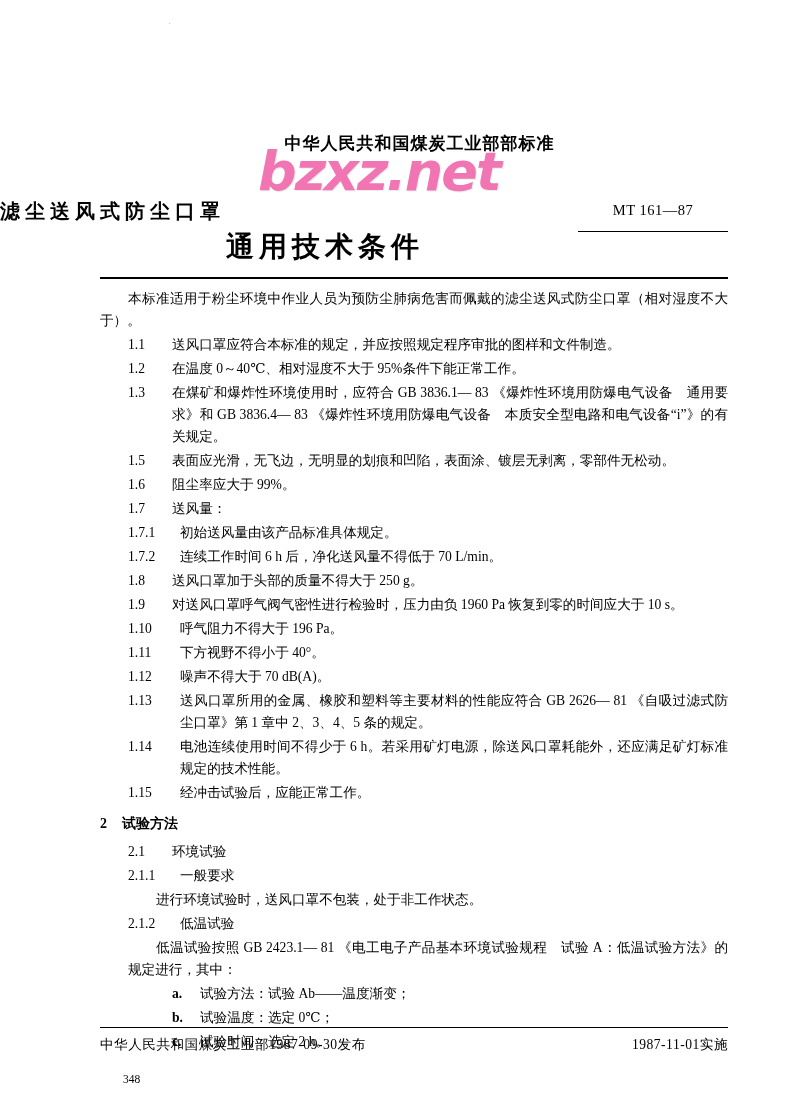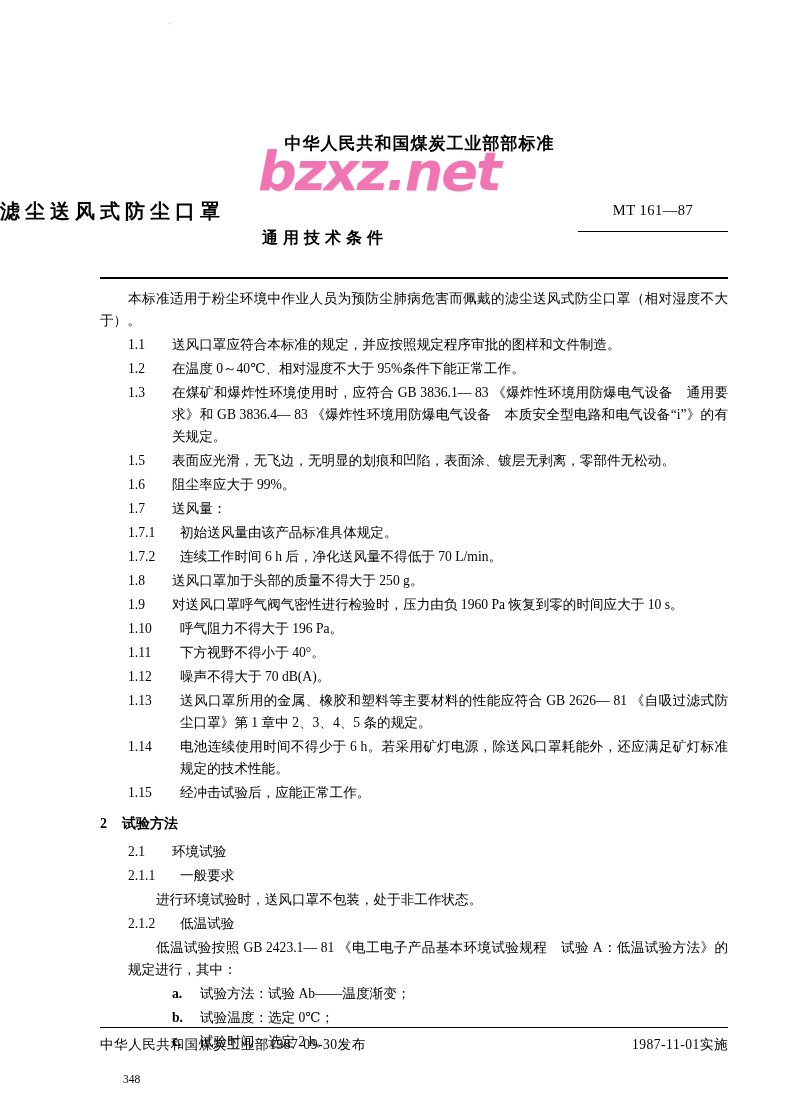--- a/index.html
+++ b/index.html
@@ -71,21 +71,21 @@
     font-size: 20px;
     font-weight: bold;
     letter-spacing: 5px;
     padding-right: 150px;
   }
   .title2 {
     position: absolute;
     left: 0; right: 0;
     top: 228px;
     text-align: center;
-    font-size: 16px;
+    font-size: 28px;
     font-weight: bold;
     letter-spacing: 5px;
     padding-right: 150px;
   }
 
   .rule-top {
     position: absolute;
     left: 100px;
     right: 72px;
     top: 277px;

